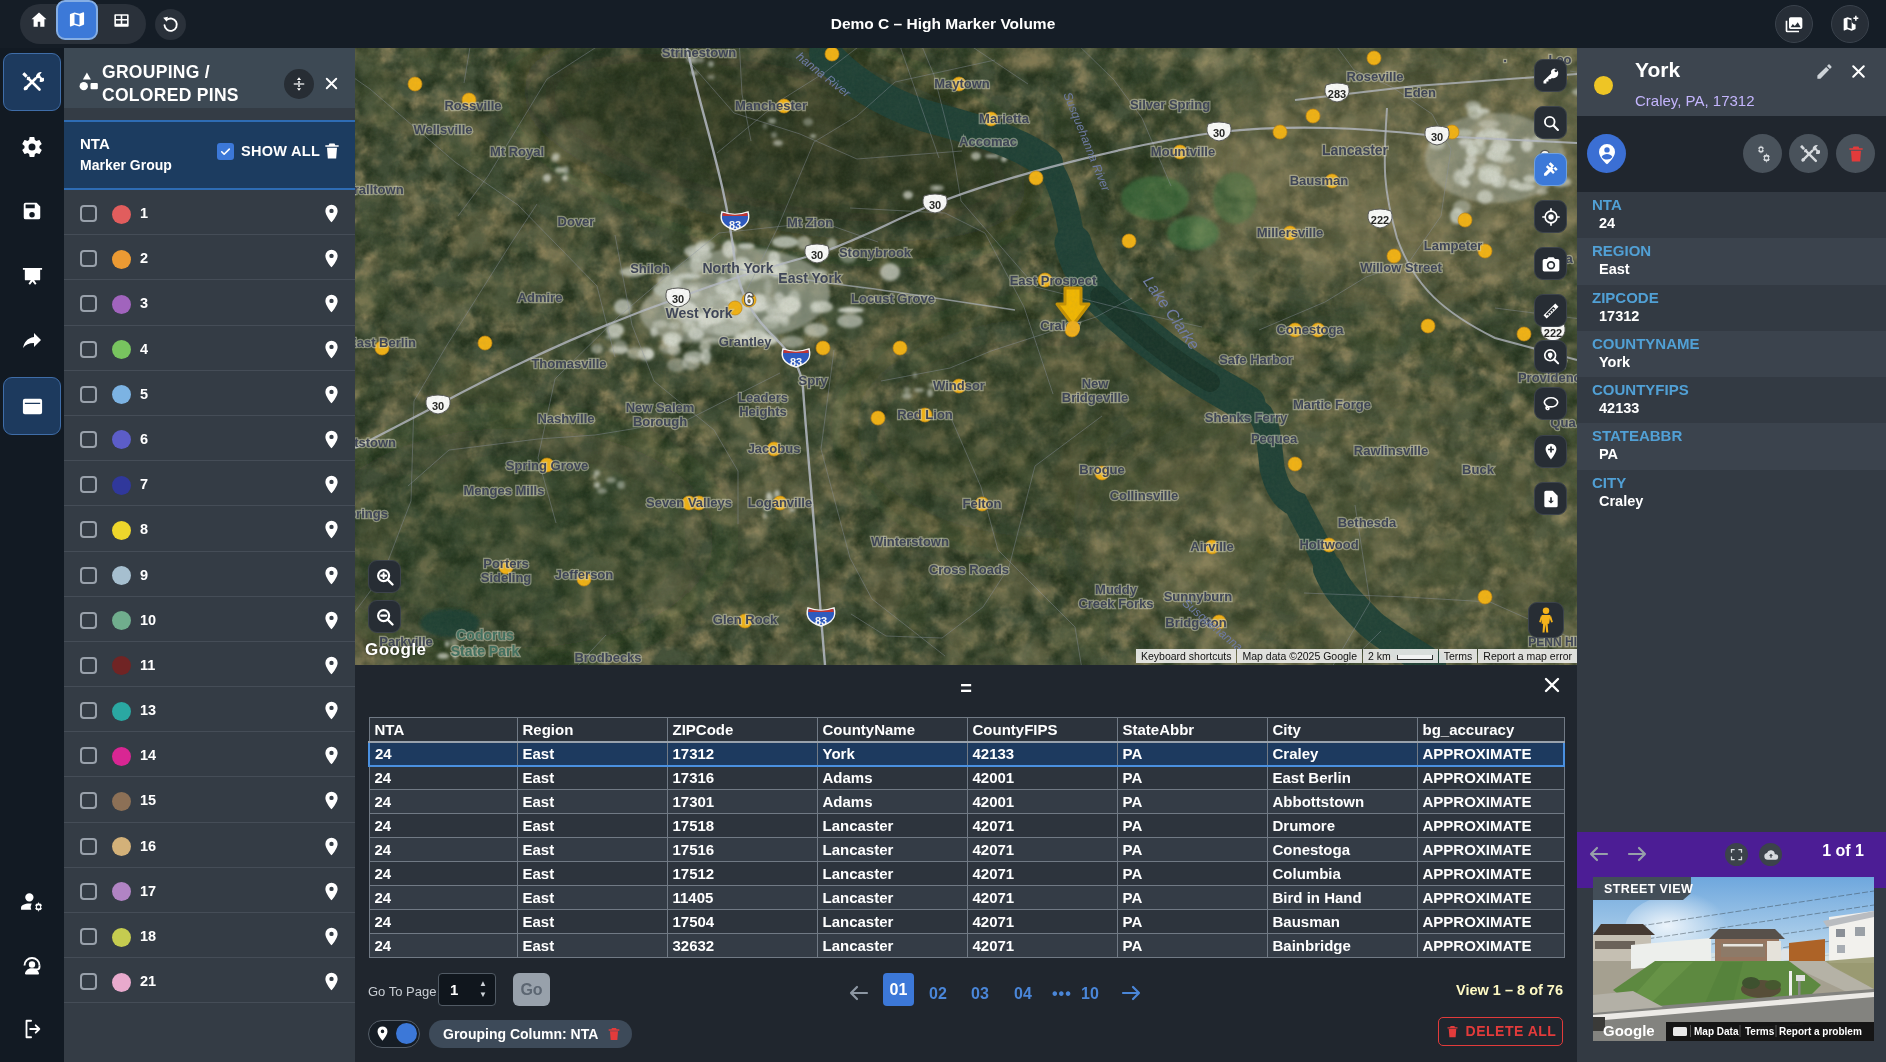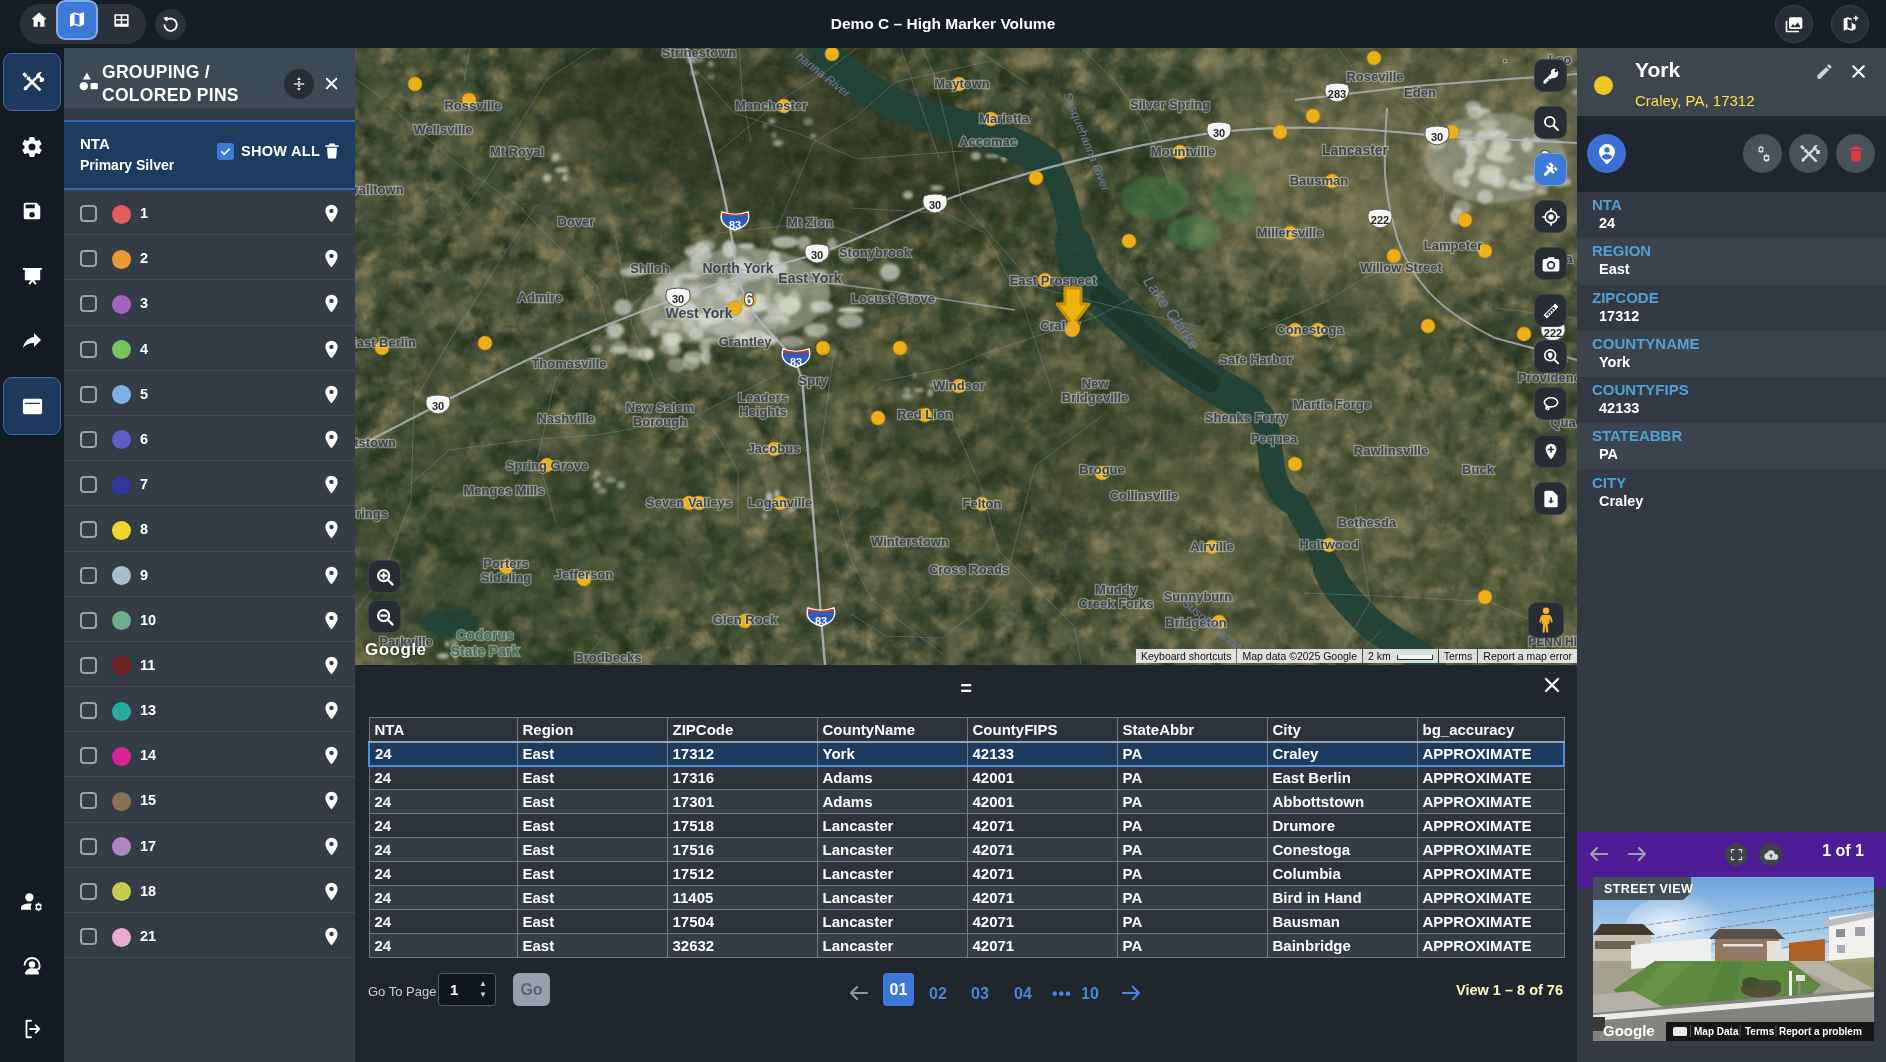--- a/index.html
+++ b/index.html
@@ -55,21 +55,21 @@
 #viewinfo { position:absolute; right:14px; top:5px; color:#fef9c3; font-size:14.5px; font-weight:bold; }
 #brow { position:absolute; left:0; top:352px; width:1222px; height:34px; }
 #togglepill { position:absolute; left:13px; top:3px; width:52px; height:28px; background:#161d25; border:1.5px solid #555e68; border-radius:15px; }
 #togglepill .knob { position:absolute; right:2px; top:2px; width:21px; height:21px; background:#3c78d8; border-radius:50%; }
 #grpill { position:absolute; left:74px; top:3px; height:28px; background:#3d4a59; border-radius:15px; color:#fff; font-weight:bold; font-size:14px; line-height:28px; padding:0 10px 0 14px; }
 #delall { position:absolute; right:14px; top:0; width:125px; height:29px; border:1.5px solid #e23b3b; border-radius:5px; color:#e23b3b; font-weight:bold; font-size:14px; line-height:27px; text-align:center; letter-spacing:.5px; }
 
 #rpanel { position:absolute; left:1577px; top:48px; width:309px; height:1014px; background:#333a43; z-index:20; }
 #rphead { position:absolute; left:0; top:0; width:309px; height:68px; background:#3d454f; }
 #rpname { position:absolute; left:58px; top:10px; color:#fff; font-weight:bold; font-size:21px; }
-#rpsub { position:absolute; left:58px; top:44px; color:#fde047; font-size:15px; }
+#rpsub { position:absolute; left:58px; top:44px; color:#c4b5fd; font-size:15px; }
 #rpdot { position:absolute; left:17px; top:28px; width:19px; height:19px; background:#eec525; border-radius:50%; }
 #rptools { position:absolute; left:0; top:68px; width:309px; height:76px; background:#20262e; }
 .rcirc { position:absolute; top:18px; width:39px; height:39px; border-radius:50%; background:#49525b; display:flex; align-items:center; justify-content:center; }
 .field { position:relative; width:309px; height:46.3px; }
 .fdark { background:#333a43; }
 .flight { background:#3b434d; }
 .fk { position:absolute; left:15px; top:4px; color:#51a0d5; font-weight:bold; font-size:15px; }
 .fv { position:absolute; left:22px; top:23px; color:#fff; font-weight:bold; font-size:14.5px; }
 #svbar { position:absolute; left:0; top:784px; width:309px; height:56px; background:#4c1d95; }
 #svcount { position:absolute; right:22px; top:10px; color:#fff; font-weight:bold; font-size:16px; }
@@ -187,21 +187,21 @@
           <path stroke="#fff" stroke-width="1.6" d="M5 12h14"></path>
           <path fill="#fff" d="M11 8h2v3h-2zM11 13h2v3h-2z"></path>
         </svg>
       </div>
     <div style="position:absolute;left:258px;top:26px"><svg width="19" height="19" viewBox="0 0 24 24" style="" xmlns="http://www.w3.org/2000/svg">
           <path stroke="#fff" stroke-width="2.4" stroke-linecap="round" d="M6 6l12 12M18 6L6 18"></path>
         </svg></div>
   </div>
   <div id="ntarow">
     <div style="position:absolute;left:16px;top:13px;color:#fff;font-weight:bold;font-size:15px">NTA</div>
-    <div style="position:absolute;left:16px;top:35px;color:#fff;font-size:14px;font-weight:bold">Primary Silver</div>
+    <div style="position:absolute;left:16px;top:35px;color:#fff;font-size:14px;font-weight:bold">Marker Group</div>
     <div style="position:absolute;left:153px;top:21px;width:17px;height:17px;background:#3c78d8;border-radius:3px;display:flex;align-items:center;justify-content:center">
         <svg width="13" height="13" viewBox="0 0 24 24" style="" xmlns="http://www.w3.org/2000/svg">
           <path fill="none" stroke="#fff" stroke-width="3" stroke-linecap="round" stroke-linejoin="round" d="M5 12.5l4.5 4.5L19 7.5"></path>
         </svg>
       </div>
     <div style="position:absolute;left:177px;top:21px;color:#fff;font-weight:bold;font-size:14.5px;letter-spacing:.3px">SHOW ALL</div>
     <div style="position:absolute;left:258px;top:19px"><svg width="20" height="20" viewBox="0 0 24 24" style="" xmlns="http://www.w3.org/2000/svg">
           <path fill="#fff" d="M9 3h6l1 2h4v2H4V5h4l1-2zM6 8h12l-1 13H7L6 8z"></path>
         </svg></div>
   </div>
@@ -307,20 +307,28 @@
         <span class="dot" style="background:#d92693"></span>
         <span class="gnum">14</span>
 <span class="gpin"><svg width="21" height="21" viewBox="0 0 24 24" style="" xmlns="http://www.w3.org/2000/svg">
             <path fill="#fff" d="M12 2a7 7 0 0 0-7 7c0 5.2 7 13 7 13s7-7.8 7-13a7 7 0 0 0-7-7zm0 9.5A2.5 2.5 0 1 1 12 6.5a2.5 2.5 0 0 1 0 5z"></path>
           </svg></span>
       </div>
 <div class="grow">
 <span class="cb"></span>
         <span class="dot" style="background:#8c7056"></span>
         <span class="gnum">15</span>
+<span class="gpin"><svg width="21" height="21" viewBox="0 0 24 24" style="" xmlns="http://www.w3.org/2000/svg">
+            <path fill="#fff" d="M12 2a7 7 0 0 0-7 7c0 5.2 7 13 7 13s7-7.8 7-13a7 7 0 0 0-7-7zm0 9.5A2.5 2.5 0 1 1 12 6.5a2.5 2.5 0 0 1 0 5z"></path>
+          </svg></span>
+      </div>
+<div class="grow">
+<span class="cb"></span>
+        <span class="dot" style="background:#d3b179"></span>
+        <span class="gnum">16</span>
 <span class="gpin"><svg width="21" height="21" viewBox="0 0 24 24" style="" xmlns="http://www.w3.org/2000/svg">
             <path fill="#fff" d="M12 2a7 7 0 0 0-7 7c0 5.2 7 13 7 13s7-7.8 7-13a7 7 0 0 0-7-7zm0 9.5A2.5 2.5 0 1 1 12 6.5a2.5 2.5 0 0 1 0 5z"></path>
           </svg></span>
       </div>
 <div class="grow">
 <span class="cb"></span>
         <span class="dot" style="background:#b184c4"></span>
         <span class="gnum">17</span>
 <span class="gpin"><svg width="21" height="21" viewBox="0 0 24 24" style="" xmlns="http://www.w3.org/2000/svg">
             <path fill="#fff" d="M12 2a7 7 0 0 0-7 7c0 5.2 7 13 7 13s7-7.8 7-13a7 7 0 0 0-7-7zm0 9.5A2.5 2.5 0 1 1 12 6.5a2.5 2.5 0 0 1 0 5z"></path>
@@ -2547,20 +2555,34 @@
     <div class="pnum" style="left:574px">02</div>
     <div class="pnum" style="left:616px">03</div>
     <div class="pnum" style="left:659px">04</div>
     <div class="pnum" style="left:697px;letter-spacing:1px">•••</div>
     <div class="pnum" style="left:726px">10</div>
     <div style="position:absolute;left:764px;top:4px"><svg width="24" height="24" viewBox="0 0 24 24" style="" xmlns="http://www.w3.org/2000/svg">
           <path stroke="#4a86d8" stroke-width="2.2" stroke-linecap="round" stroke-linejoin="round" fill="none" d="M4 12h16m0 0l-6-6m6 6l-6 6"></path>
         </svg></div>
     <div id="viewinfo">View 1 – 8 of 76</div>
   </div>
+  <div id="brow">
+    <div id="togglepill">
+        <span style="position:absolute;left:5px;top:4px"><svg width="17" height="17" viewBox="0 0 24 24" style="" xmlns="http://www.w3.org/2000/svg">
+            <path fill="#fff" d="M12 2a7 7 0 0 0-7 7c0 5.2 7 13 7 13s7-7.8 7-13a7 7 0 0 0-7-7zm0 9.5A2.5 2.5 0 1 1 12 6.5a2.5 2.5 0 0 1 0 5z"></path>
+          </svg></span>
+        <span class="knob"></span>
+      </div>
+    <div id="grpill">Grouping Column: NTA &nbsp;<span style="display:inline-block;vertical-align:-3px"><svg width="16" height="16" viewBox="0 0 24 24" style="" xmlns="http://www.w3.org/2000/svg">
+            <path fill="#e23b3b" d="M9 3h6l1 2h4v2H4V5h4l1-2zM6 8h12l-1 13H7L6 8z"></path>
+          </svg></span></div>
+    <div id="delall"><span style="display:inline-block;vertical-align:-3px;margin-right:6px"><svg width="15" height="15" viewBox="0 0 24 24" style="" xmlns="http://www.w3.org/2000/svg">
+            <path fill="#e23b3b" d="M9 3h6l1 2h4v2H4V5h4l1-2zM6 8h12l-1 13H7L6 8z"></path>
+          </svg></span>DELETE ALL</div>
+  </div>
 </div>
 
 <div id="rpanel">
   <div id="rphead">
     <span id="rpdot"></span>
     <div id="rpname">York</div>
     <div id="rpsub">Craley, PA, 17312</div>
     <div style="position:absolute;right:52px;top:14px"><svg width="19" height="19" viewBox="0 0 24 24" style="" xmlns="http://www.w3.org/2000/svg">
           <path fill="#cfd4d9" d="M3 17.2V21h3.8L17.8 9.9l-3.7-3.7L3 17.2zM20.7 7a1 1 0 0 0 0-1.4l-2.3-2.3a1 1 0 0 0-1.4 0l-1.8 1.8 3.7 3.7L20.7 7z"></path>
         </svg></div>

